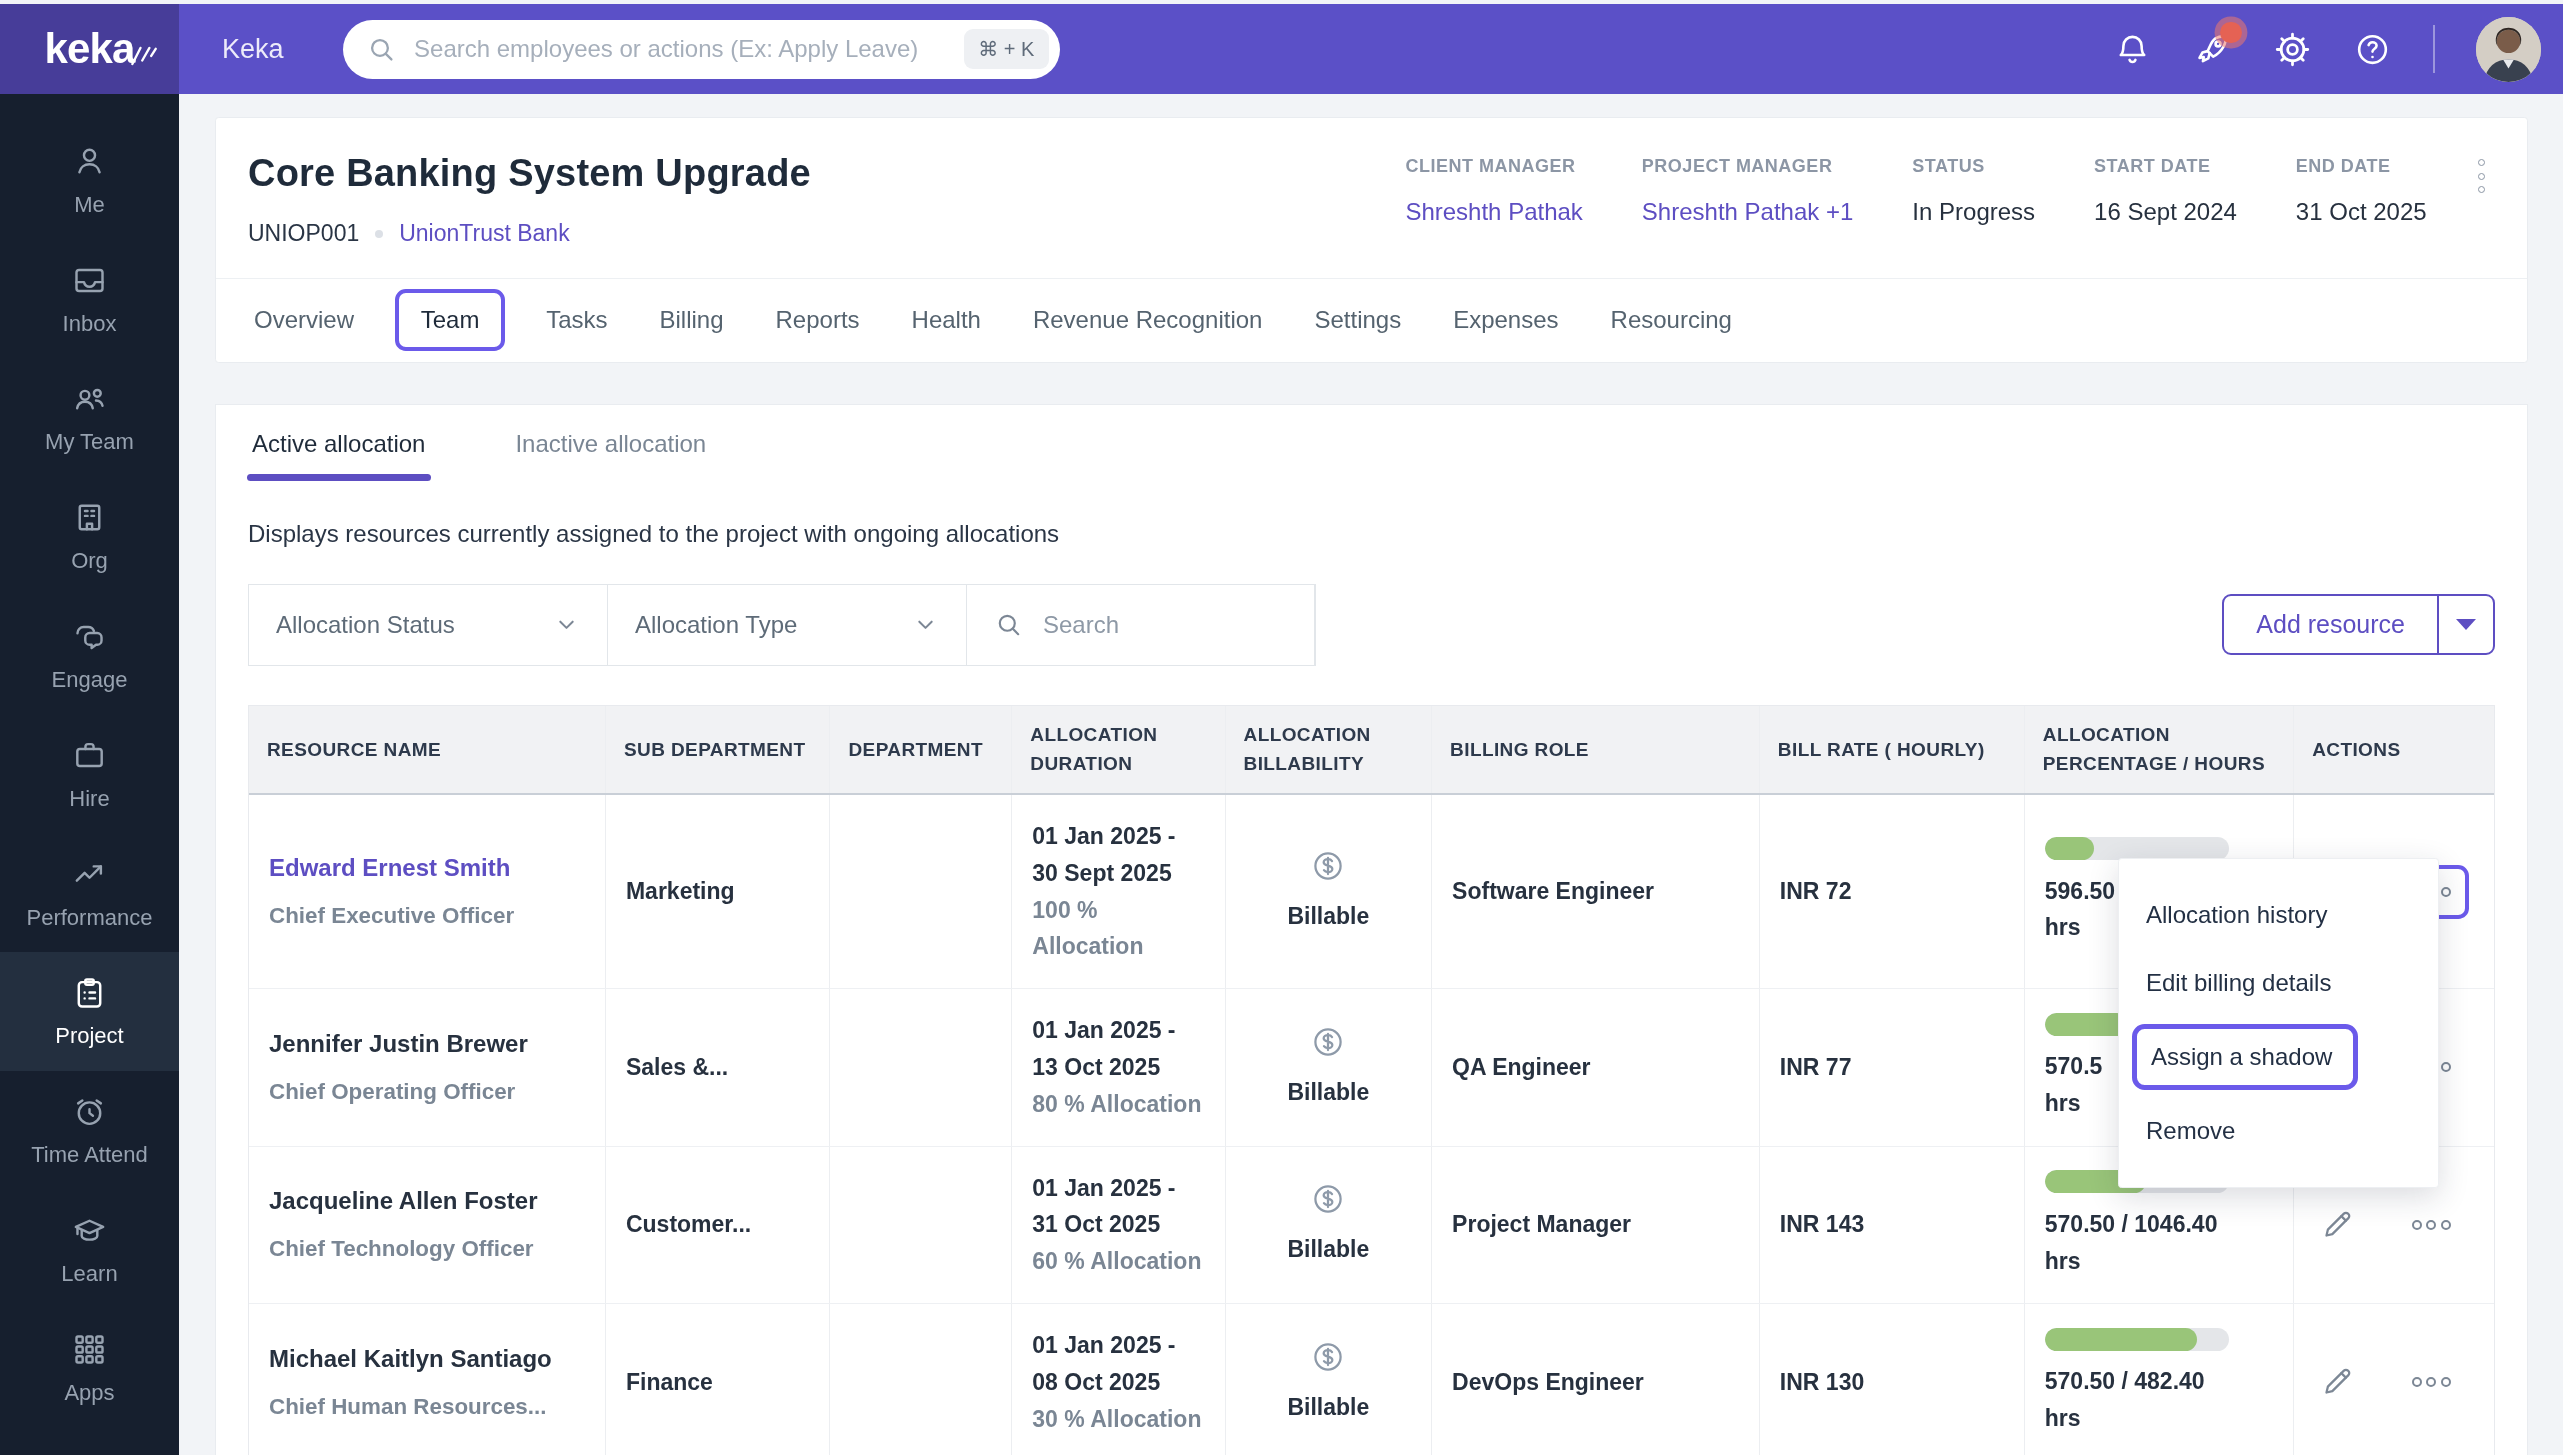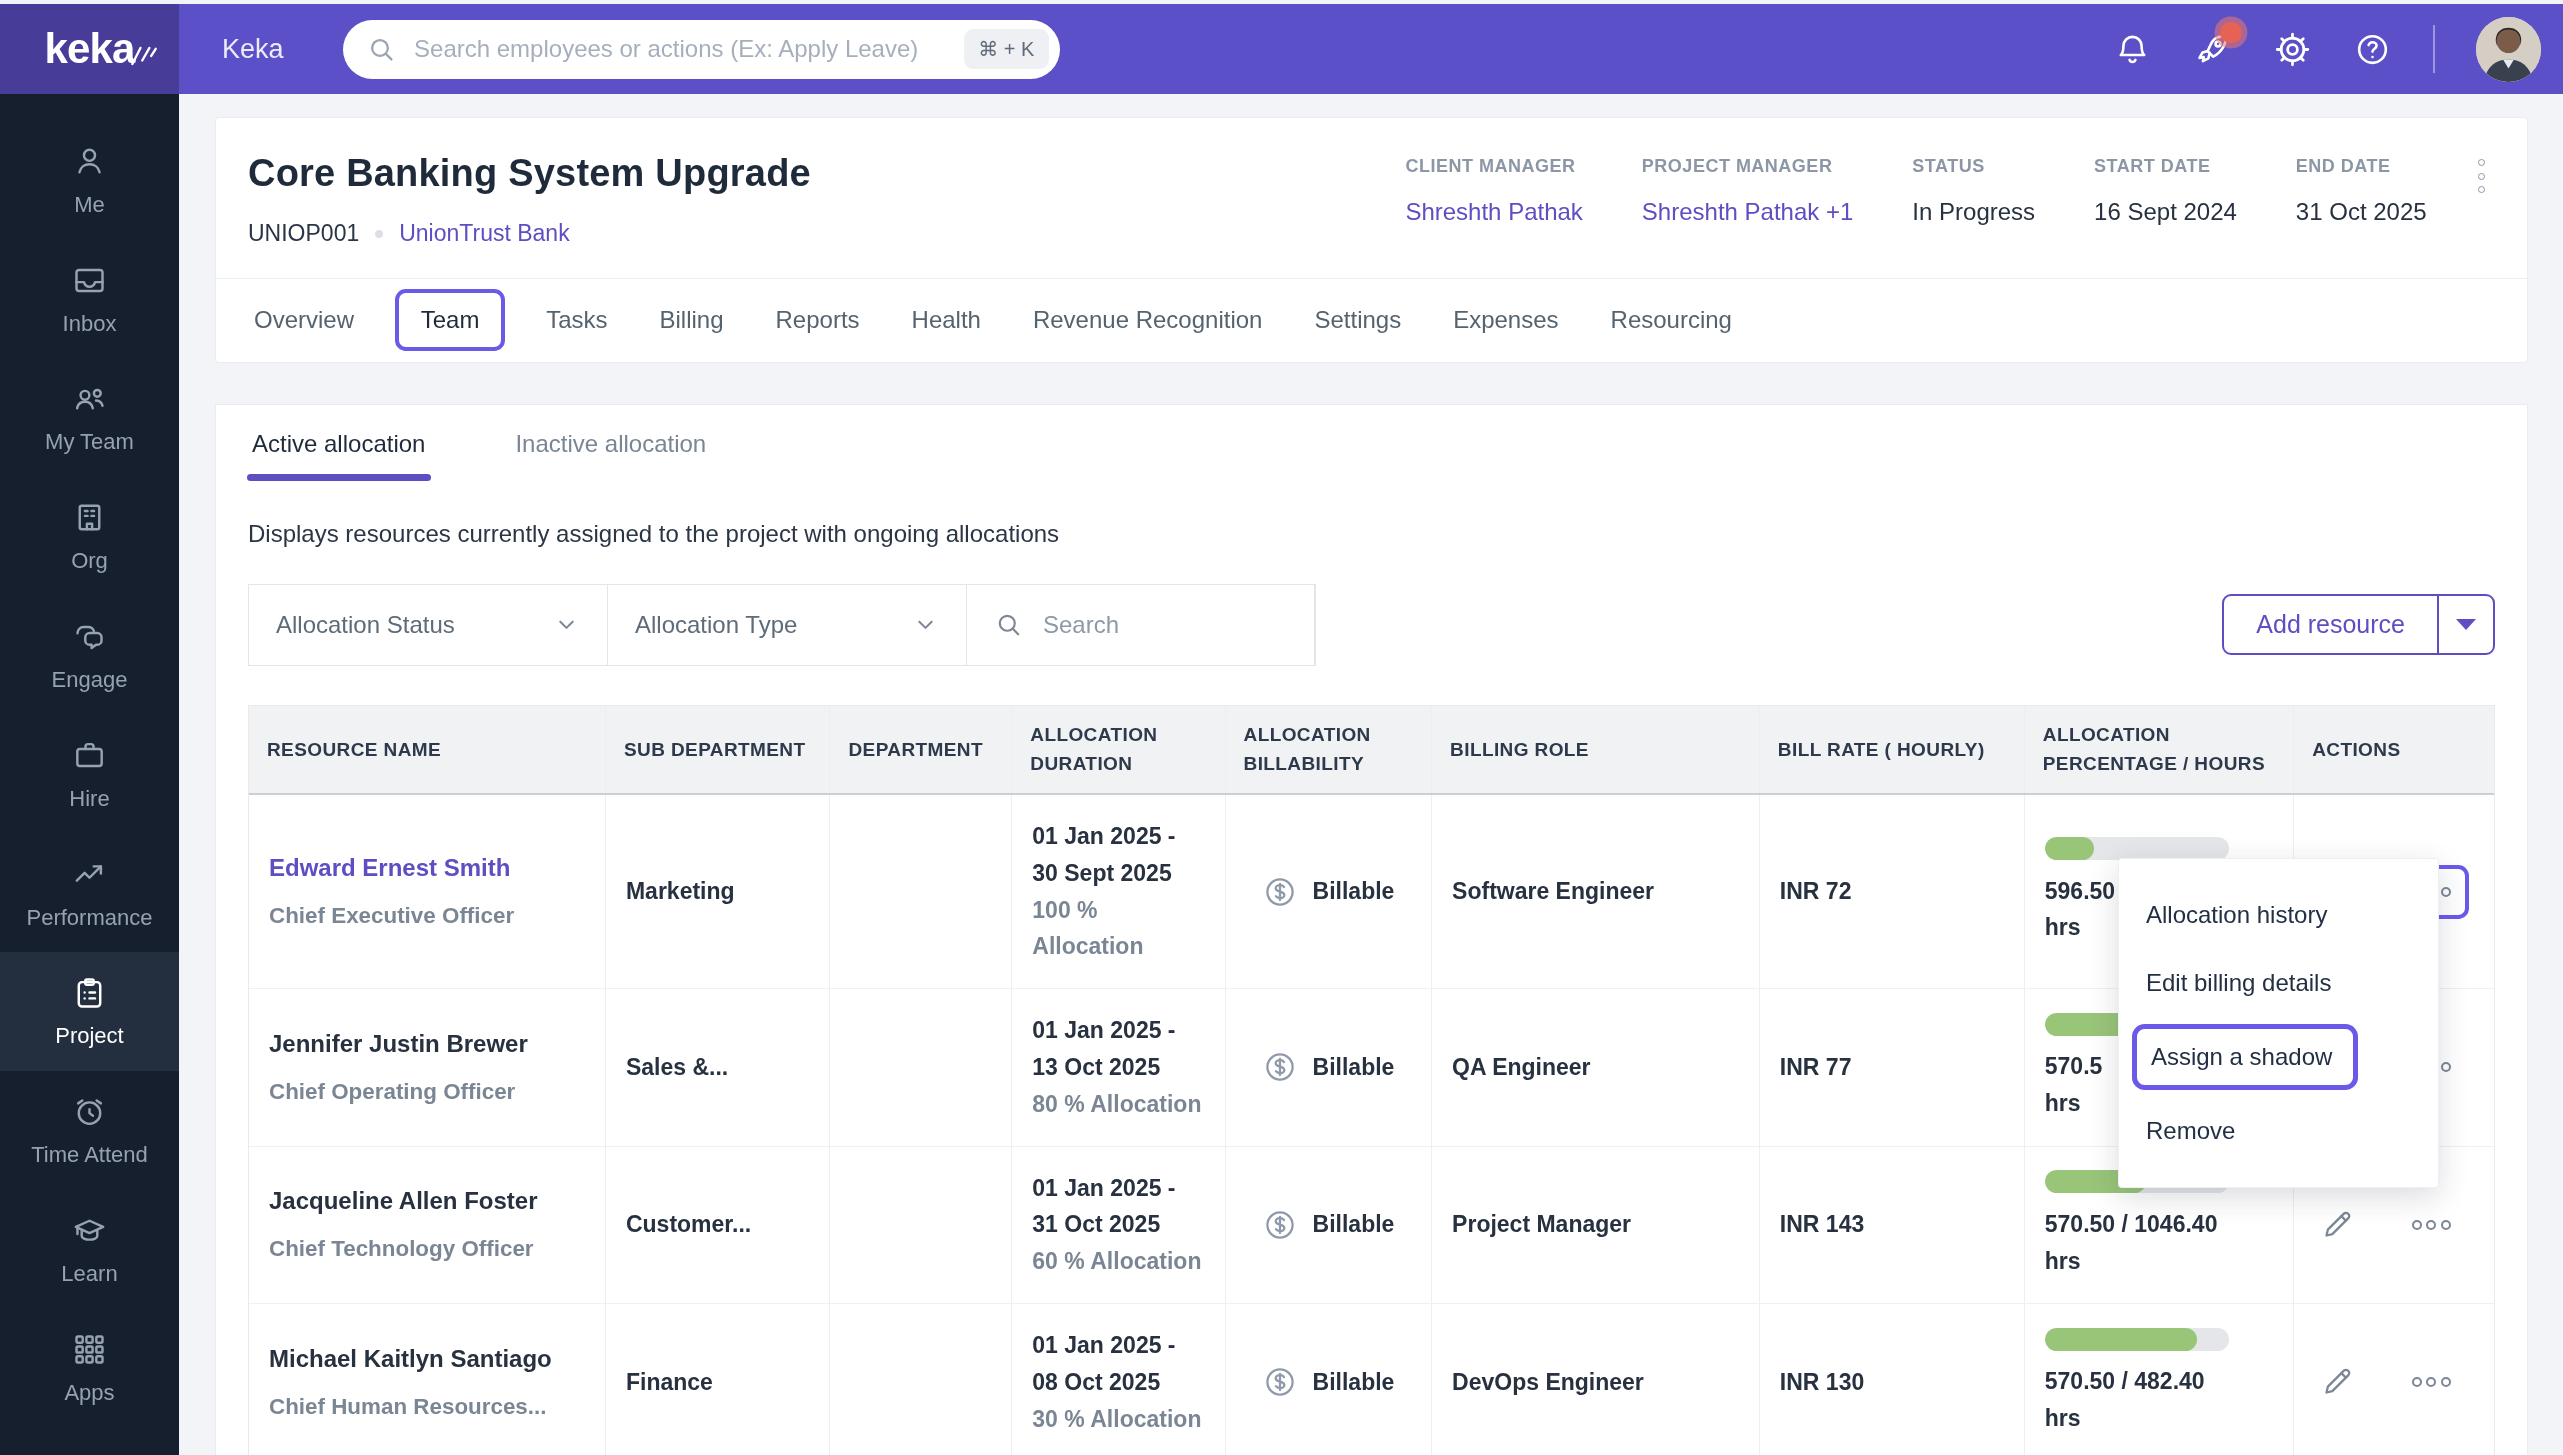--- a/index.html
+++ b/index.html
@@ -85,21 +85,21 @@
   .trow.thead{background:#F1F2F4;border-bottom:2.7px solid #C9CFD7;}
   .tcell{padding:23px 20px;border-right:0.9px solid #ECEEF1;display:flex;flex-direction:column;justify-content:center;align-items:flex-start;font-size:23px;color:#27313F;line-height:1.6;font-weight:bold;}
   .tcell:last-child{border-right:none;}
   .thead .tcell{padding:14.3px 18px;min-height:72px;font-size:19px;font-weight:bold;letter-spacing:0.4px;color:#2E3A4C;line-height:1.55;}
   .body-row{min-height:154px;}
   .name{font-size:24px;color:#27313F;text-decoration:none;}
   .name.link{color:var(--accent);cursor:pointer;}
   .subtitle{color:#7A8694;font-size:22.4px;margin-top:10.8px;}
   .line{display:block;white-space:nowrap;}
   .alloc-note{color:#7A8694;}
-  .cell-bill{flex-direction:row;align-items:center;gap:14.3px;}
+  .cell-bill{flex-direction:column;align-items:center;gap:14.3px;}
   .dollar-icon{width:36px;height:36px;color:#8E9AA9;flex:none;}
   .dollar-icon svg{width:100%;height:100%;stroke:currentColor;fill:none;stroke-width:1.5;stroke-linecap:round;}
   .progress{width:184px;height:23px;border-radius:11.7px;background:#E4E6E9;overflow:hidden;margin-bottom:12.6px;display:block;}
   .progress i{display:block;height:100%;border-radius:11.7px;background:var(--green);}
   .cell-actions{flex-direction:row;align-items:center;justify-content:center;gap:38px;}
   .pencil{width:36px;height:36px;color:#7C8795;cursor:pointer;}
   .pencil svg{width:100%;height:100%;stroke:currentColor;fill:none;stroke-width:1.5;stroke-linecap:round;stroke-linejoin:round;}
   .dots-wrap{padding:18px 14.3px;cursor:pointer;border:4.5px solid transparent;border-radius:10.8px;}
   .dots-wrap.hl{border-color:var(--anno);}
   .dots{display:flex;gap:4.5px;}

